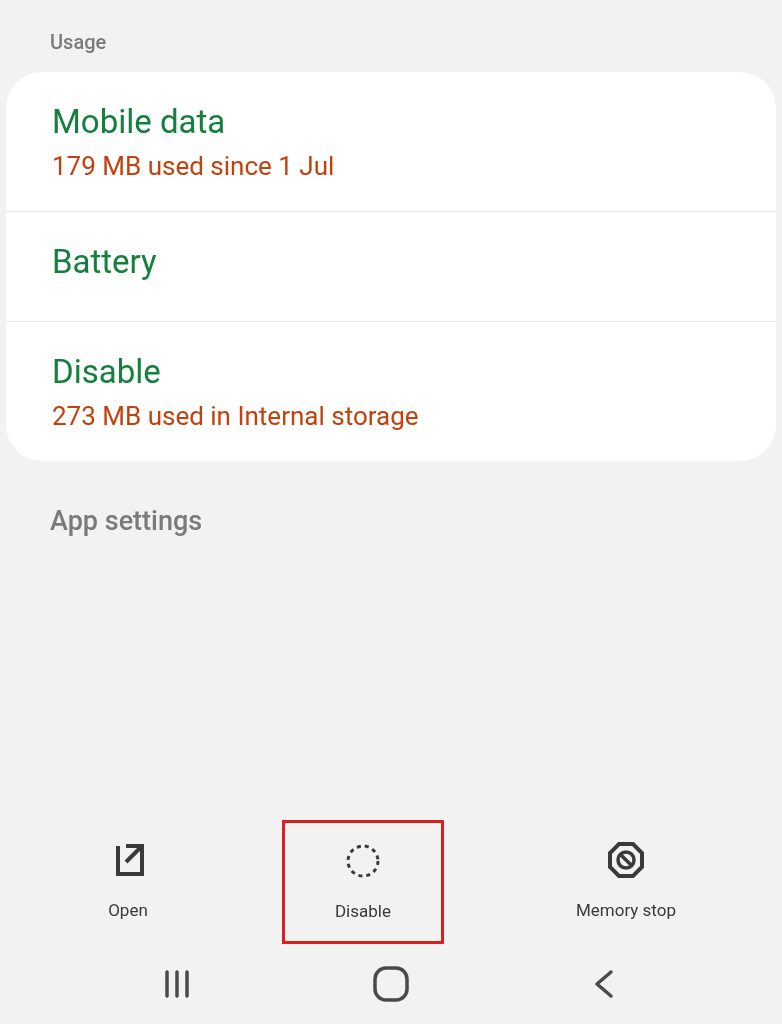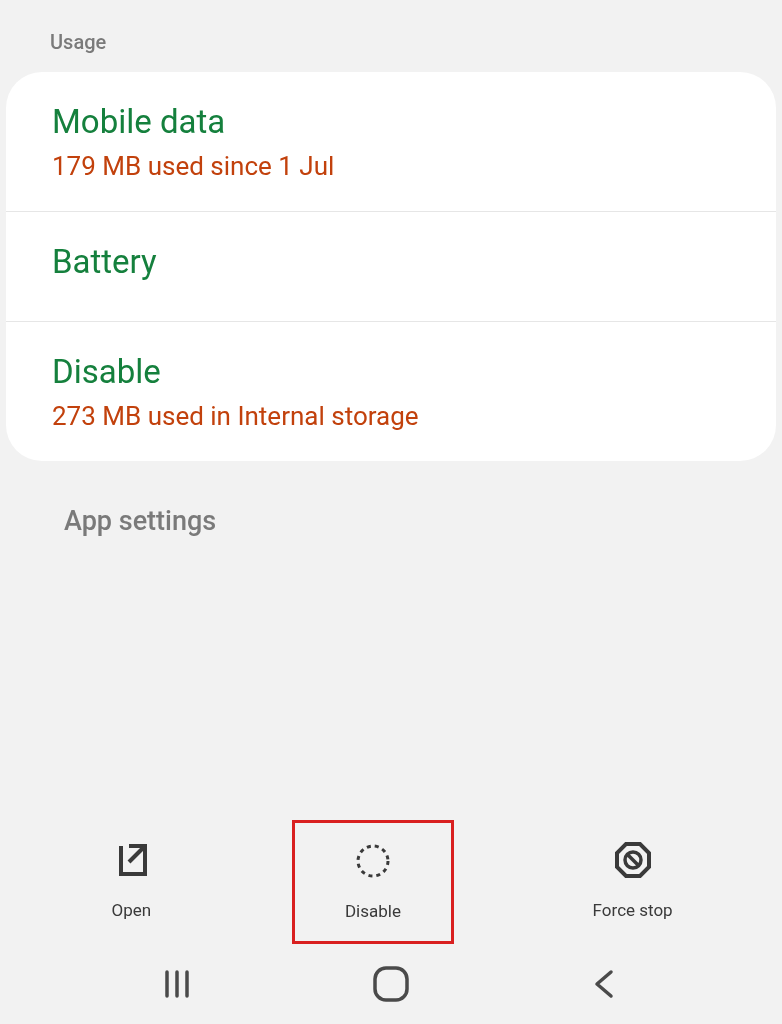--- a/index.html
+++ b/index.html
@@ -94,21 +94,21 @@
       width: 50px;
       height: 50px;
       display: flex;
       align-items: center;
       justify-content: center;
     }
     .app-settings-header {
       color: #7a7a7a;
       font-size: 27px;
       font-weight: 500;
-      padding: 44px 0 0 64px;
+      padding: 44px 0 0 50px;
     }
   </style>
 </head>
 <body>
 
 <div class="section-header">Usage</div>
 
 <div class="card">
   <div class="list-item">
     <div class="item-title">Mobile data</div>
@@ -147,21 +147,21 @@
   </div>
 
   <div class="action-button">
     <div class="action-icon">
       <svg width="40" height="40" viewBox="0 0 40 40" fill="none">
         <polygon points="13,4 27,4 36,13 36,27 27,36 13,36 4,27 4,13" stroke="#3a3a3a" stroke-width="4" fill="none"></polygon>
         <circle cx="20" cy="20" r="8" stroke="#3a3a3a" stroke-width="3.5" fill="none"></circle>
         <line x1="14" y1="14" x2="26" y2="26" stroke="#3a3a3a" stroke-width="3.5"></line>
       </svg>
     </div>
-    <div class="action-label">Force stop</div>
+    <div class="action-label">Memory stop</div>
   </div>
 </div>
 
 <div class="nav-bar">
   <div class="nav-icon">
     <svg width="40" height="40" viewBox="0 0 40 40" fill="none">
       <line x1="10" y1="8" x2="10" y2="32" stroke="#4a4a4a" stroke-width="3.5" stroke-linecap="round"></line>
       <line x1="20" y1="8" x2="20" y2="32" stroke="#4a4a4a" stroke-width="3.5" stroke-linecap="round"></line>
       <line x1="30" y1="8" x2="30" y2="32" stroke="#4a4a4a" stroke-width="3.5" stroke-linecap="round"></line>
     </svg>

